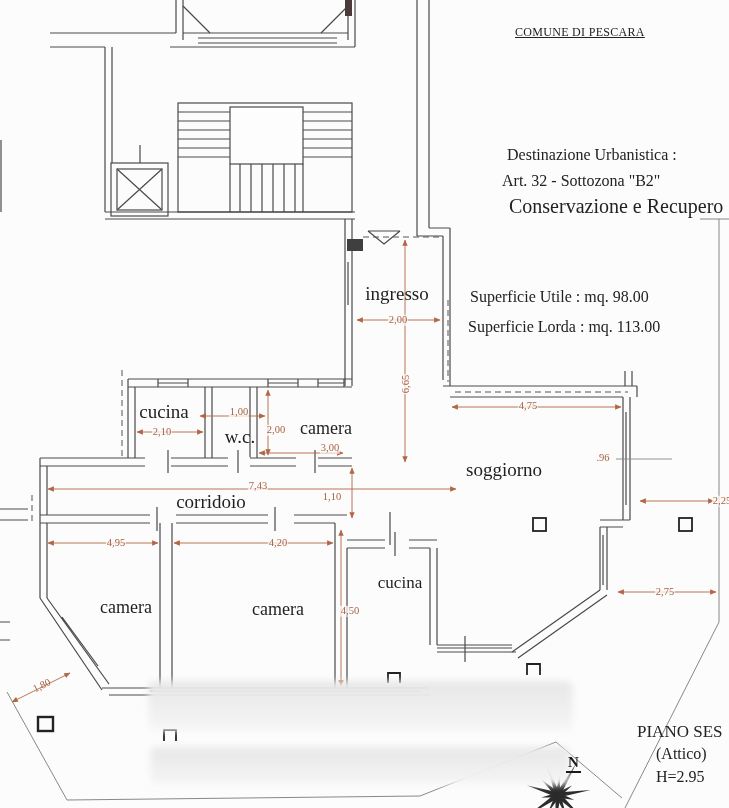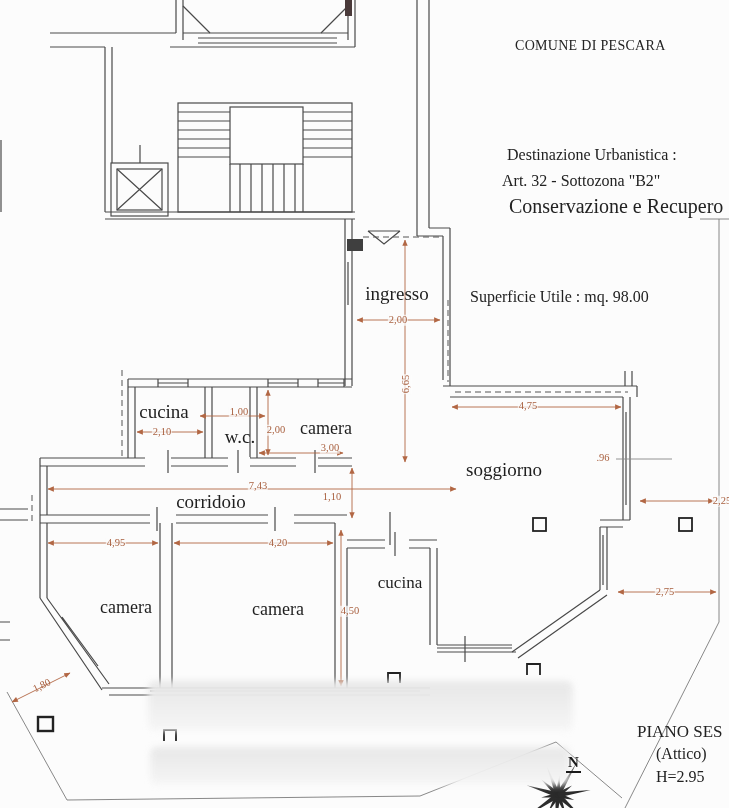--- a/index.html
+++ b/index.html
@@ -172,26 +172,27 @@
   <div class="dim" style="left:603px;top:458px;">.96</div>
   <div class="dim" style="left:674px;top:501px;margin-left:48px;">2,25</div>
   <div class="dim" style="left:258px;top:486px;">7,43</div>
   <div class="dim" style="left:332px;top:497px;">1,10</div>
   <div class="dim" style="left:116px;top:543px;">4,95</div>
   <div class="dim" style="left:278px;top:543px;">4,20</div>
   <div class="dim" style="left:350px;top:611px;">4,50</div>
   <div class="dim" style="left:665px;top:592px;">2,75</div>
   <div class="dim rot26" style="left:42px;top:686px;">1,80</div>
 
-  <div class="note" style="left:515px;top:38px;font-size:14px;letter-spacing:.3px;">COMUNE DI PESCARA</div>
+  <div class="note" style="left:515px;top:26px;font-size:12px;letter-spacing:.3px;text-decoration:underline;">COMUNE DI PESCARA</div>
 
   <div class="note" style="left:507px;top:146px;font-size:16px;">Destinazione Urbanistica :</div>
   <div class="note" style="left:502px;top:172px;font-size:16px;">Art. 32 - Sottozona "B2"</div>
   <div class="note" style="left:509px;top:195px;font-size:20px;">Conservazione e Recupero</div>
 
   <div class="note" style="left:470px;top:288px;font-size:16px;">Superficie Utile : mq. 98.00</div>
+  <div class="note" style="left:468px;top:318px;font-size:16px;">Superficie Lorda : mq. 113.00</div>
 
   <div class="note" style="left:637px;top:722px;font-size:17px;">PIANO SES</div>
   <div class="note" style="left:656px;top:745px;font-size:16px;">(Attico)</div>
   <div class="note" style="left:656px;top:768px;font-size:16px;">H=2.95</div>
 
   <div id="north-label" style="left:566px;top:754px;">N</div>
 </div>
 
 </body></html>

